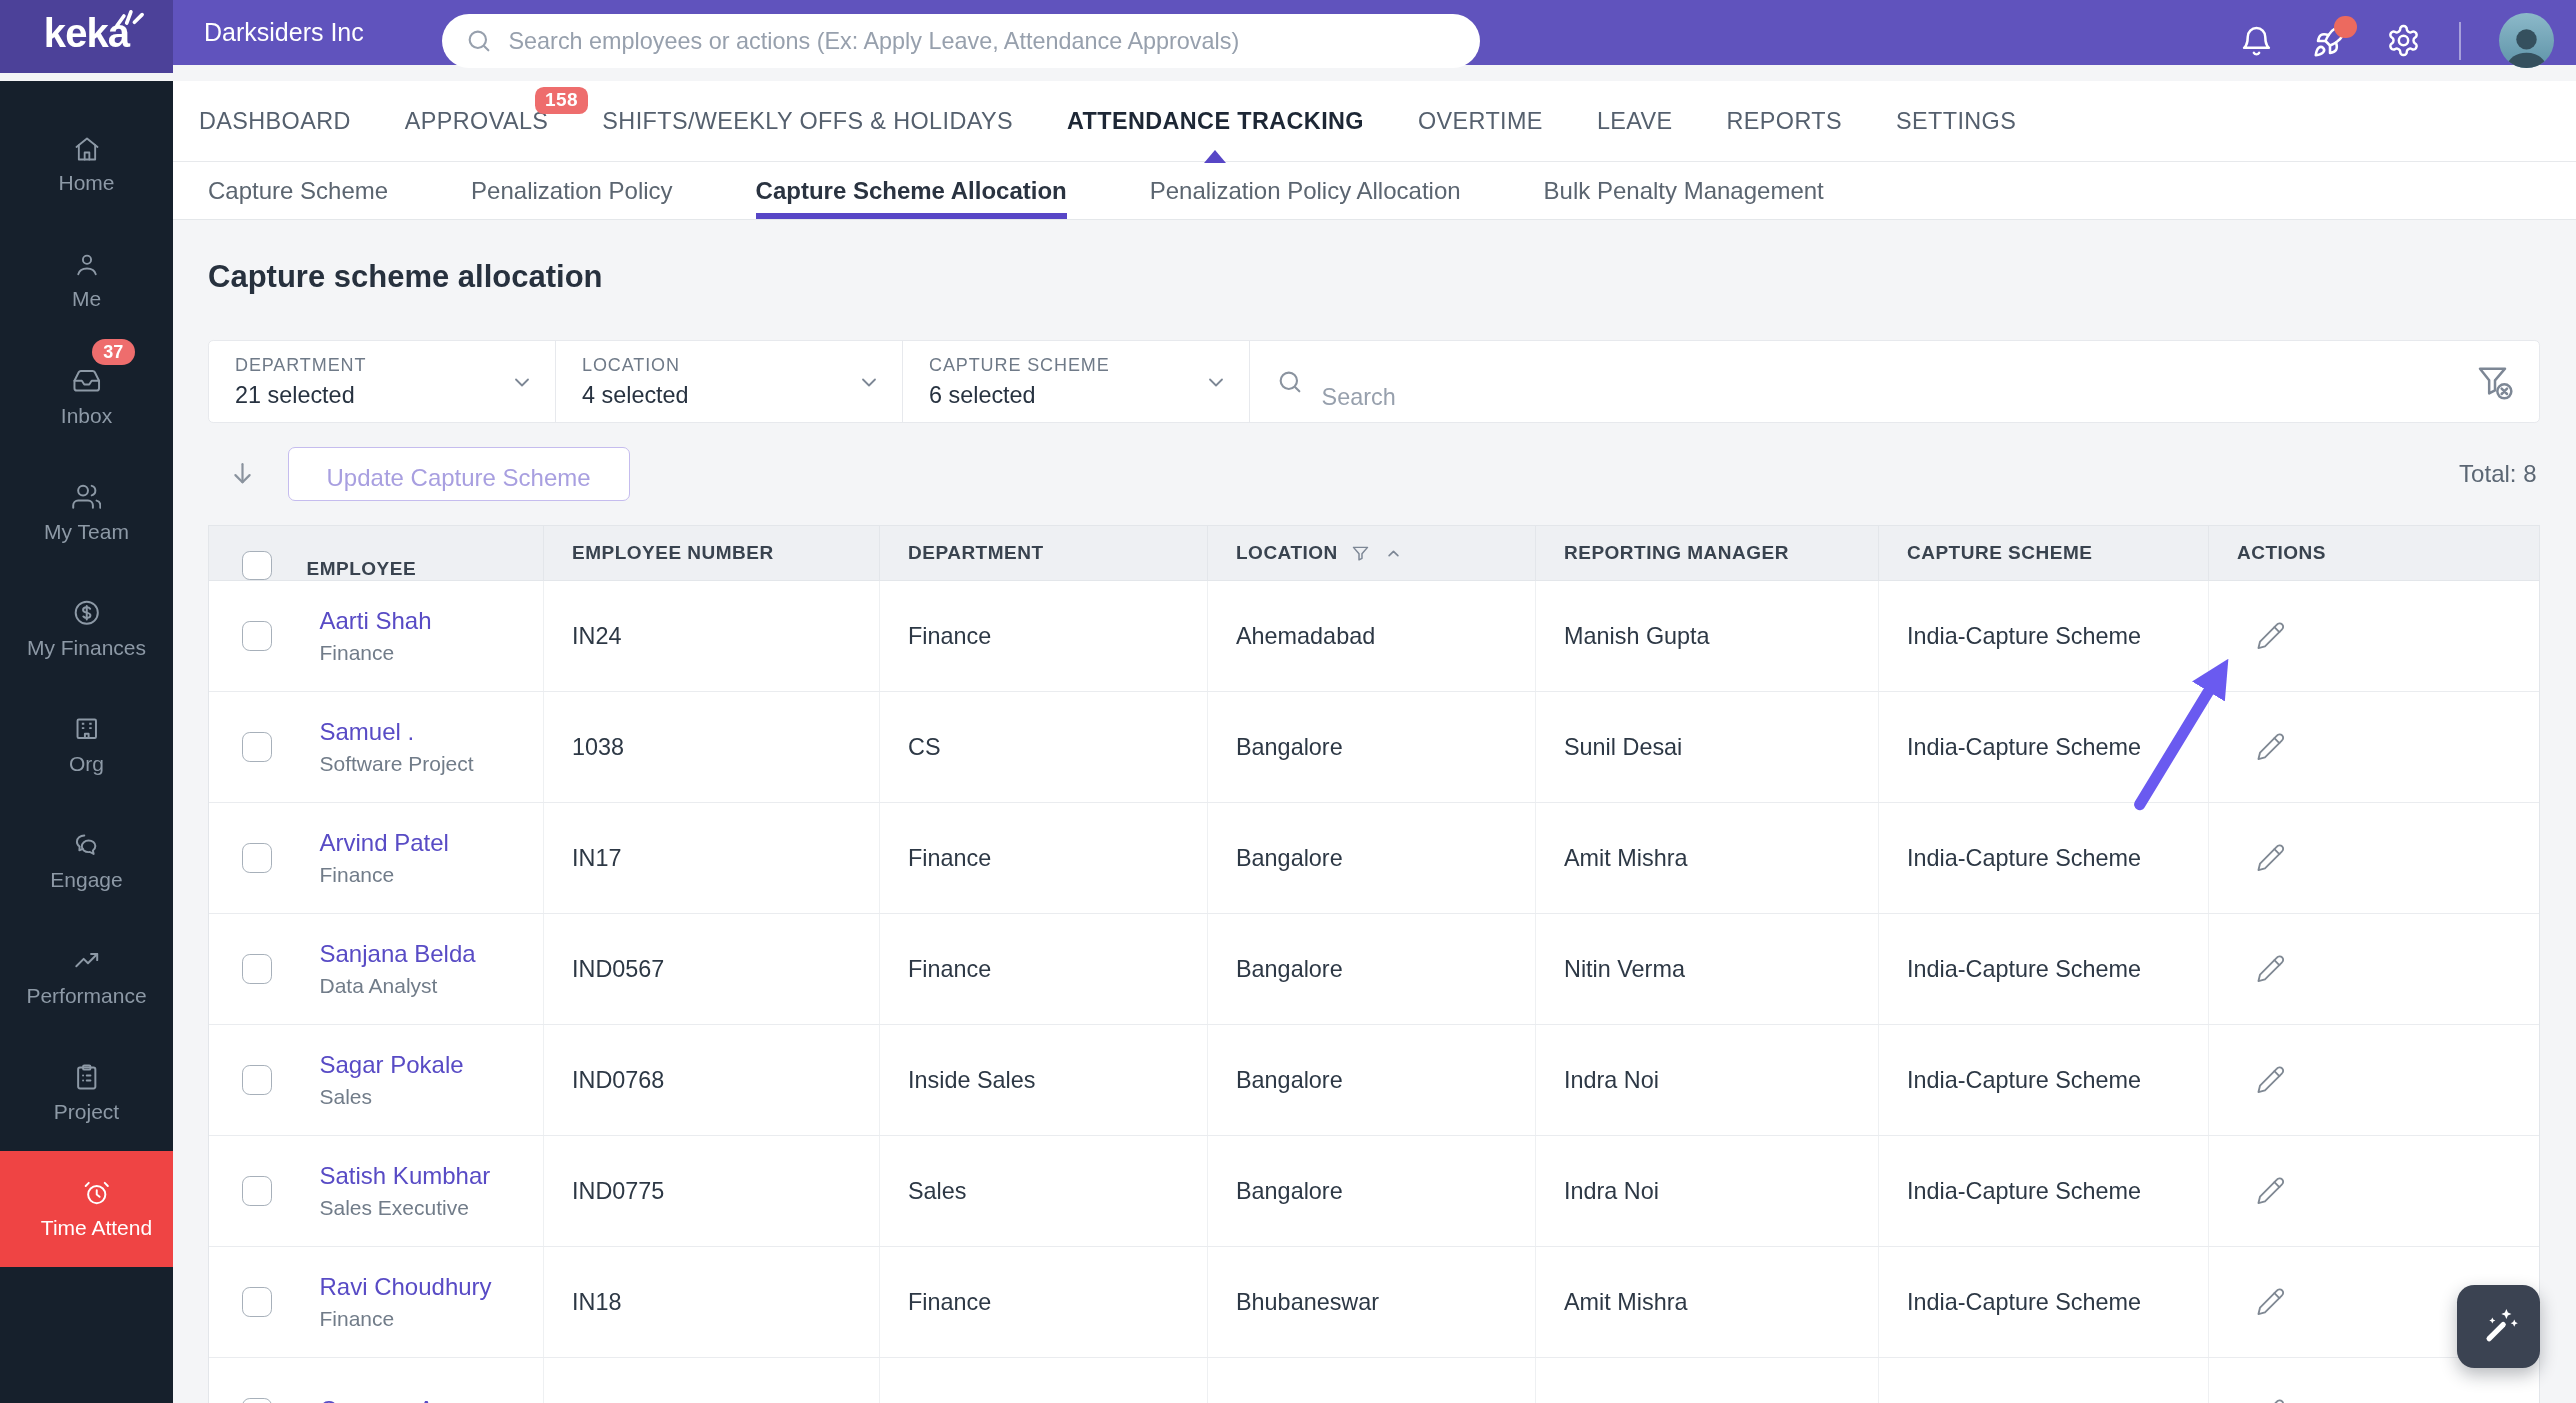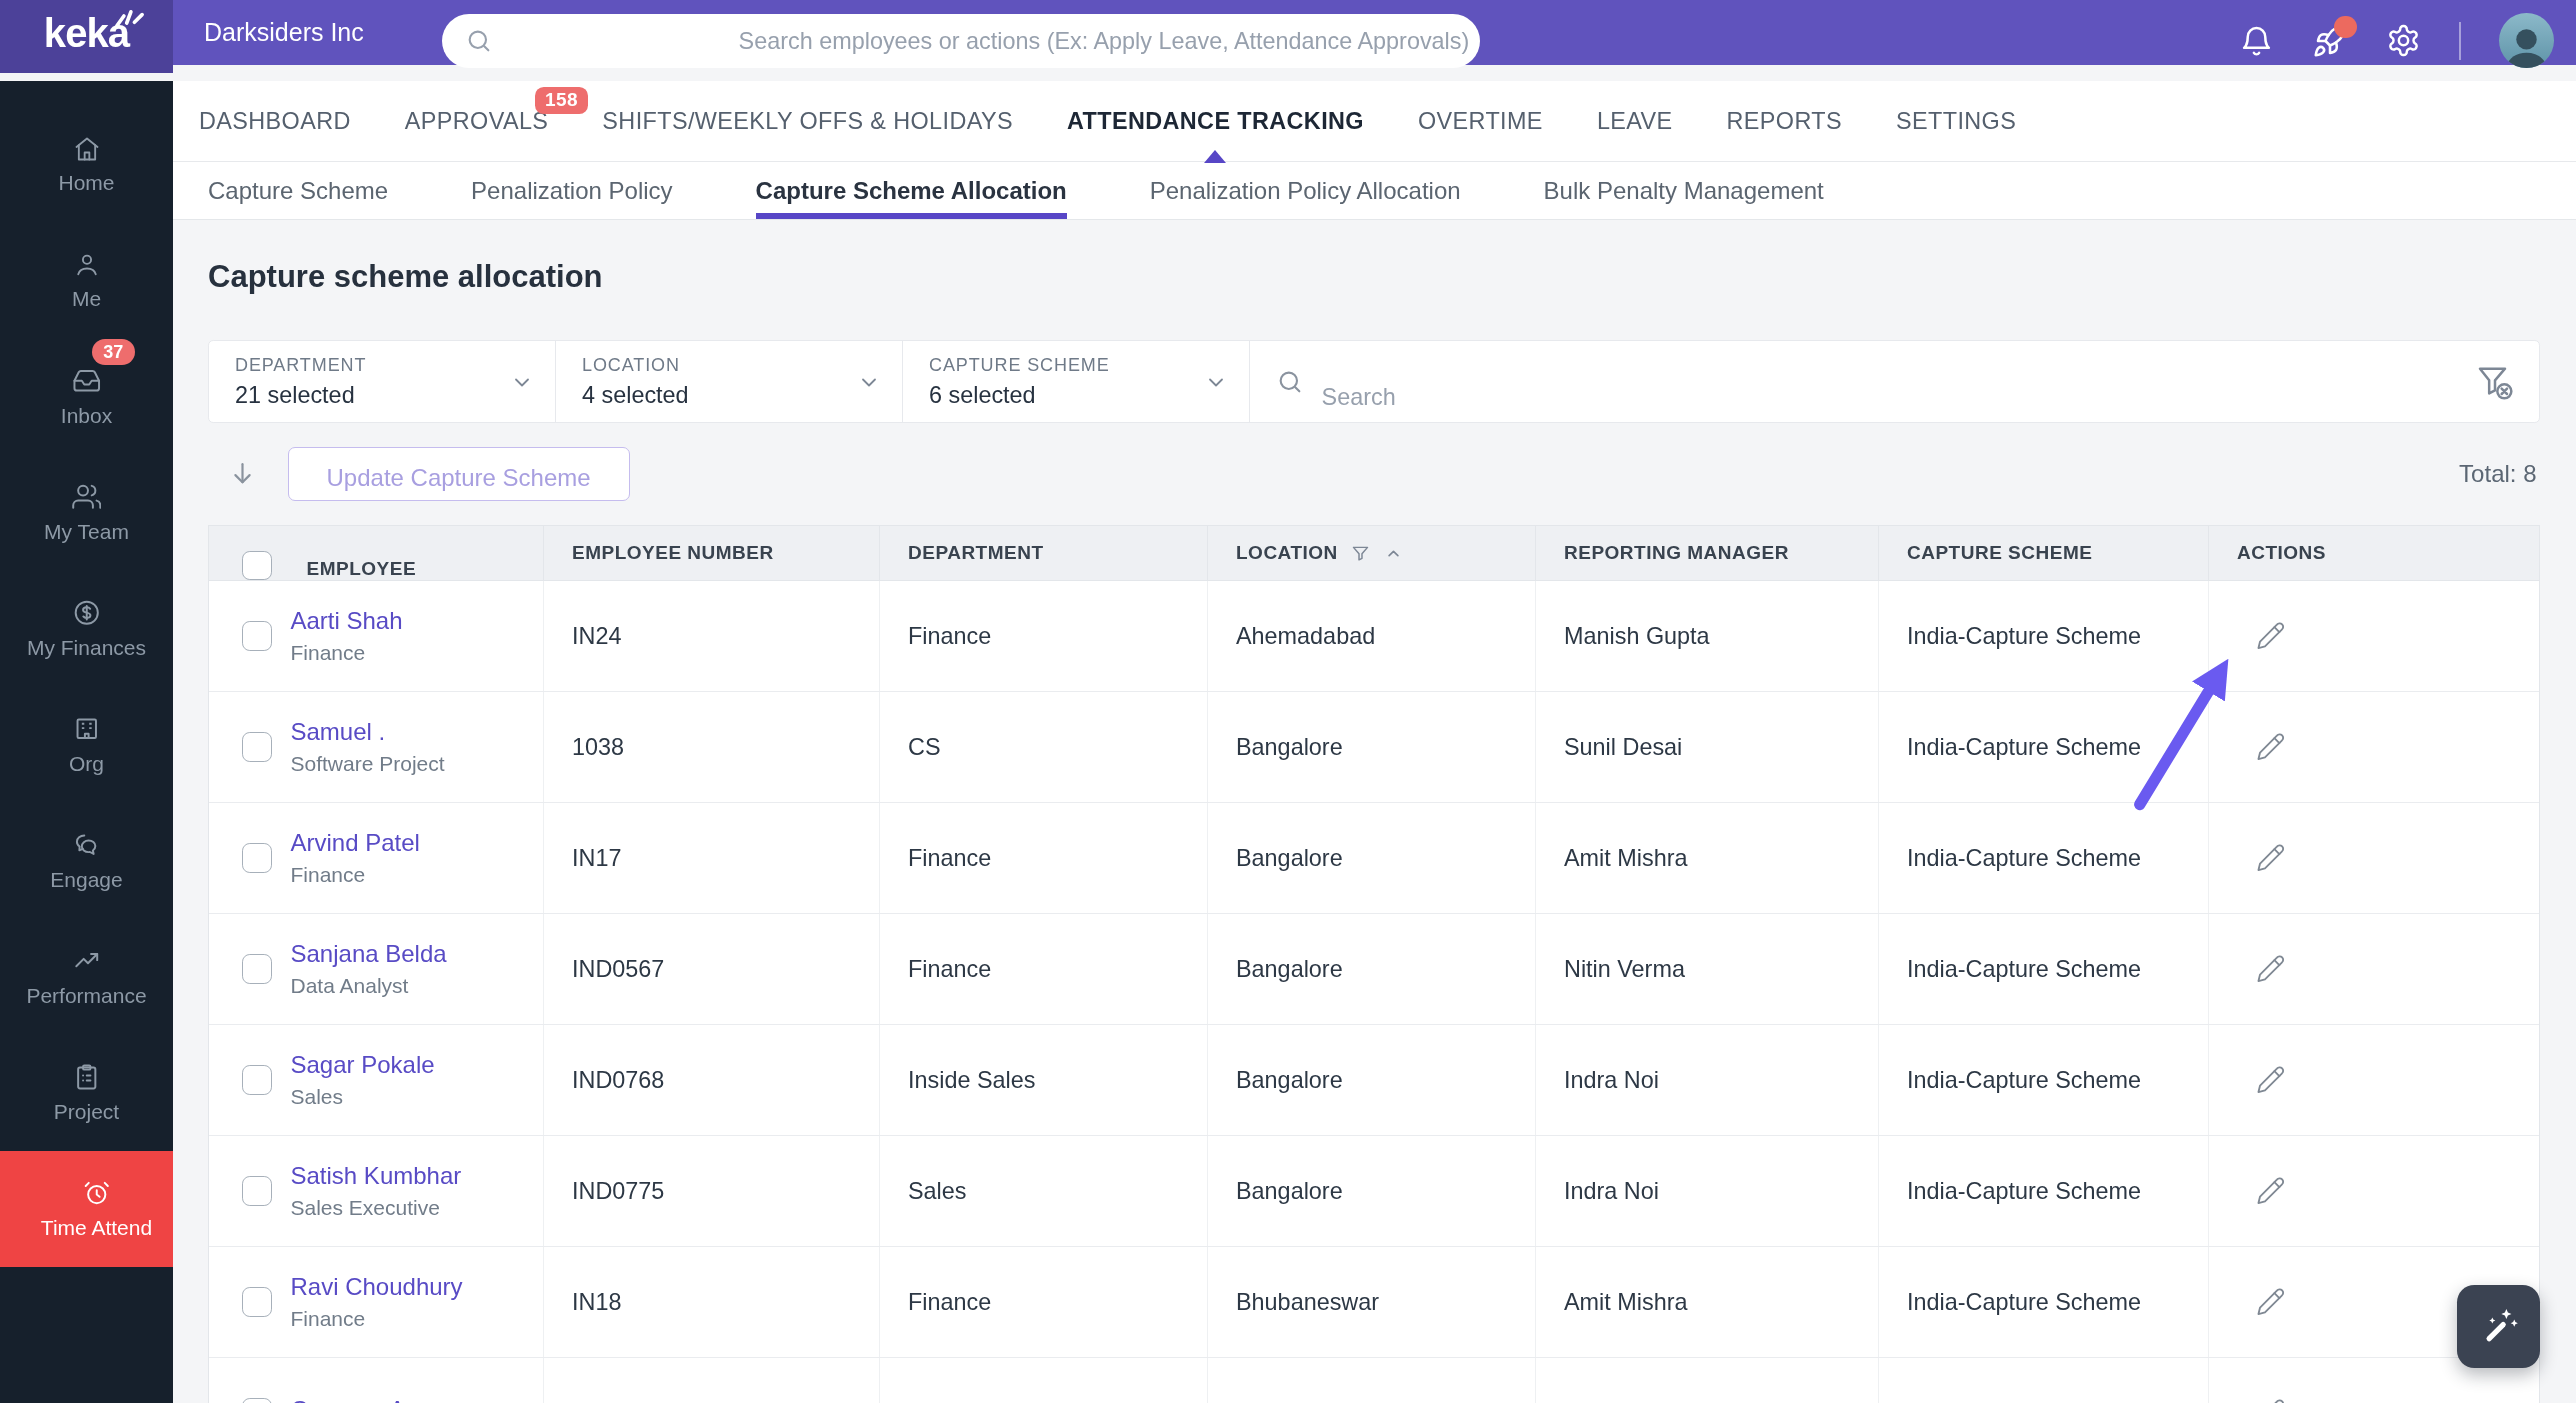--- a/index.html
+++ b/index.html
@@ -7,21 +7,21 @@
   .app{position:relative;width:2576px;height:1403px;overflow:hidden;background:#f4f5f7;}
 
   
   .topbar{position:absolute;top:0;left:0;right:0;height:65px;background:#6053bd;z-index:30;display:flex;align-items:center;}
   .logo-block{width:173px;height:81px;background:#4c4199;display:flex;align-items:center;justify-content:center;position:relative;flex:0 0 auto;cursor:pointer;}
   .logo-text{color:#fff;font-size:40px;font-weight:800;letter-spacing:-0.9px;line-height:1;}
   .logo-spark{position:absolute;top:10.4px;right:26px;}
   .company{margin-left:31px;font-size:25px;color:#ffffff;font-weight:400;}
   .searchpill{position:absolute;left:442px;top:14px;width:1038px;height:54px;background:#fff;border-radius:29.5px;display:flex;align-items:center;padding:0 8.7px 0 22.5px;gap:14px;box-sizing:border-box;}
   .searchpill svg{flex:0 0 auto;color:#97a0ad;}
-  .searchpill input{border:none;outline:none;flex:1;font-size:23.4px;color:#333;background:transparent;font-family:inherit;text-align:right;}
+  .searchpill input{border:none;outline:none;flex:1;font-size:23.4px;color:#333;background:transparent;font-family:inherit;}
   .searchpill input::placeholder{color:#97a0ad;}
   .top-icons{position:absolute;right:22.5px;top:0;height:81px;display:flex;align-items:center;gap:38px;}
   .tbtn{background:none;border:none;padding:0;color:#fff;cursor:pointer;position:relative;display:flex;align-items:center;}
   .tdot{position:absolute;top:-7px;right:-8.7px;width:22.5px;height:22.5px;border-radius:50%;background:#ec6a5f;}
   .tdivider{width:1.7px;height:38px;background:rgba(255,255,255,.45);}
   .avatar{width:55px;height:55px;border-radius:50%;overflow:hidden;background:linear-gradient(#8cb9c9,#5e93a8);display:flex;align-items:flex-end;justify-content:center;cursor:pointer;}
 
   
   .sidebar{position:absolute;left:0;top:81px;bottom:0;width:173px;background:#16202c;z-index:20;display:flex;flex-direction:column;padding-top:26px;box-sizing:border-box;}
   .side-item{height:116px;flex:0 0 auto;display:flex;flex-direction:column;align-items:center;justify-content:center;gap:8.7px;color:#8d99a6;position:relative;cursor:pointer;}
@@ -69,21 +69,21 @@
   .table{background:#fff;border:0.9px solid #e3e6ea;}
   .thead,.trow{display:grid;grid-template-columns:335px 336px 328px 328px 343px 330px auto;}
   .thead{height:54px;background:#eef0f3;border-bottom:0.9px solid #e3e6ea;}
   .th{display:flex;align-items:center;padding-left:28px;font-size:19px;font-weight:700;color:#39434f;letter-spacing:0.5px;border-right:0.9px solid #e3e6ea;gap:12px;}
   .th:last-child{border-right:none;}
   .th-emp{padding-left:33px;gap:35px;align-items:flex-end;}
   .hicon{color:#7d8795;display:flex;align-items:center;cursor:pointer;}
   .trow{height:110px;border-bottom:0.9px solid #eaecef;}
   .td{display:flex;align-items:center;padding-left:28px;font-size:23.4px;color:#2d3845;border-right:0.9px solid #eef0f2;}
   .td:last-child{border-right:none;}
-  .td-emp{padding-left:33px;gap:19px;}
+  .td-emp{padding-left:33px;gap:48px;}
   .emp-name{font-size:24px;color:#584bc5;cursor:pointer;text-decoration:none;display:block;}
   .emp-role{font-size:21px;color:#717c89;margin-top:6px;}
   .cb{width:29.5px;height:29.5px;border:1.7px solid #a7b0ba;border-radius:7.8px;background:#fff;flex:0 0 auto;cursor:pointer;box-sizing:border-box;}
   .pencil{background:none;border:none;padding:0;color:#7f8893;cursor:pointer;display:flex;margin-left:19px;}
 
   
   .arrow-annot{position:absolute;left:2020px;top:598px;z-index:40;pointer-events:none;}
   .wand-btn{position:absolute;left:2457px;top:1285px;width:83px;height:83px;border-radius:17.3px;background:#3b4352;border:none;box-shadow:0 7px 17.3px rgba(20,28,40,.3);display:flex;align-items:center;justify-content:center;cursor:pointer;z-index:40;}
 </style>
 </head>

